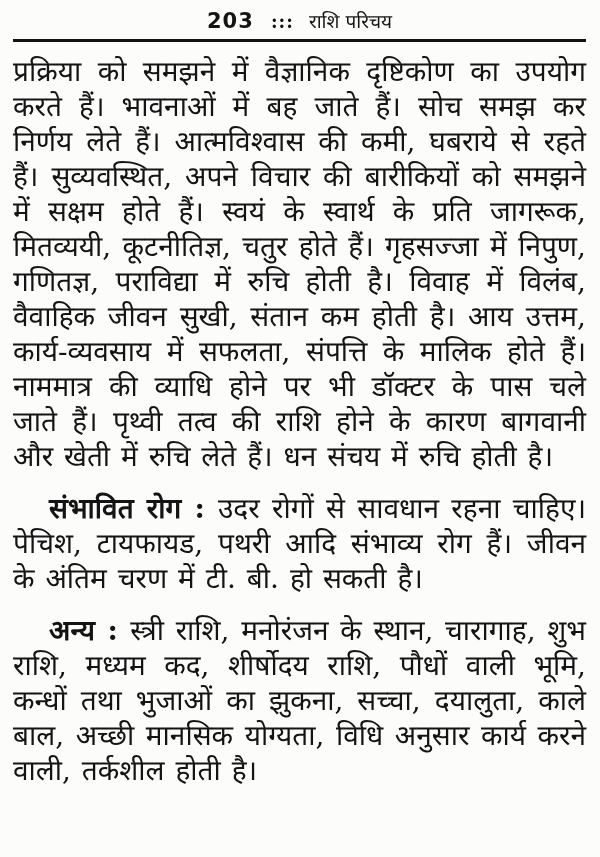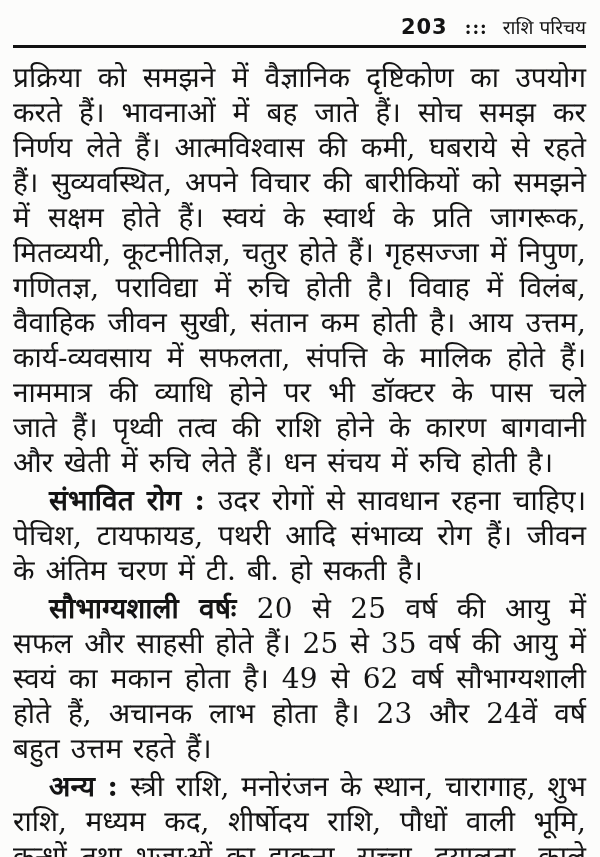--- a/index.html
+++ b/index.html
@@ -16,25 +16,24 @@
     position: relative;
   }
   .page {
     width: 600px;
     height: 857px;
     box-sizing: border-box;
     padding: 6px 14px 10px 13px;
   }
   
   .header {
-    text-align: right;
+    text-align: center;
     padding-top: 2px;
     padding-bottom: 5px;
     white-space: nowrap;
-    margin-top: 6px;
   }
   .page-number {
     font-weight: 700;
     font-size: 21px;
     font-family: "DejaVu Sans", "Liberation Sans", sans-serif;
     letter-spacing: 1px;
   }
   .header-sep {
     font-size: 18px;
     font-weight: 700;
@@ -57,21 +56,21 @@
   }
   p.para {
     margin: 0;
     font-size: 28px;
     line-height: 35px;
     text-align: justify;
     text-justify: inter-word;
     word-spacing: 2px;
   }
   p.para + p.para {
-    margin-top: 3px;
+    margin-top: 17px;
     text-indent: 36px;
   }
   .run-in-heading {
     font-weight: 700;
   }
 </style>
 </head>
 <body>
 
 <div class="page">
@@ -83,19 +82,18 @@
   </div>
 
   <hr class="header-rule">
 
   <div class="content">
 
     <p class="para"><span>प्रक्रिया को समझने में वैज्ञानिक दृष्टिकोण का उपयोग करते हैं। भावनाओं में बह जाते हैं। सोच समझ कर निर्णय लेते हैं। आत्मविश्वास की कमी, घबराये से रहते हैं। सुव्यवस्थित, अपने विचार की बारीकियों को समझने में सक्षम होते हैं। स्वयं के स्वार्थ के प्रति जागरूक, मितव्ययी, कूटनीतिज्ञ, चतुर होते हैं। गृहसज्जा में निपुण, गणितज्ञ, पराविद्या में रुचि होती है। विवाह में विलंब, वैवाहिक जीवन सुखी, संतान कम होती है। आय उत्तम, कार्य-व्यवसाय में सफलता, संपत्ति के मालिक होते हैं। नाममात्र की व्याधि होने पर भी डॉक्टर के पास चले जाते हैं। पृथ्वी तत्व की राशि होने के कारण बागवानी और खेती में रुचि लेते हैं। धन संचय में रुचि होती है।</span></p>
 
     <p class="para"><span class="run-in-heading">संभावित रोग : </span><span>उदर रोगों से सावधान रहना चाहिए। पेचिश, टायफायड, पथरी आदि संभाव्य रोग हैं। जीवन के अंतिम चरण में टी. बी. हो सकती है।</span></p>
 
-    <p class="para"><span class="run-in-heading">सौभाग्यशाली वर्षः </span><span>20 से 25 वर्ष की आयु में सफल और साहसी होते हैं। 25 से 35 वर्ष की आयु में स्वयं का मकान होता है। 49 से 62 वर्ष सौभाग्यशाली होते हैं, अचानक लाभ होता है। 23 और 24वें वर्ष बहुत उत्तम रहते हैं।</span></p>
 
 
     <p class="para"><span class="run-in-heading">अन्य : </span><span>स्त्री राशि, मनोरंजन के स्थान, चारागाह, शुभ राशि, मध्यम कद, शीर्षोदय राशि, पौधों वाली भूमि, कन्धों तथा भुजाओं का झुकना, सच्चा, दयालुता, काले बाल, अच्छी मानसिक योग्यता, विधि अनुसार कार्य करने वाली, तर्कशील होती है।</span></p>
 
   </div>
 </div>
 
 </body></html>

